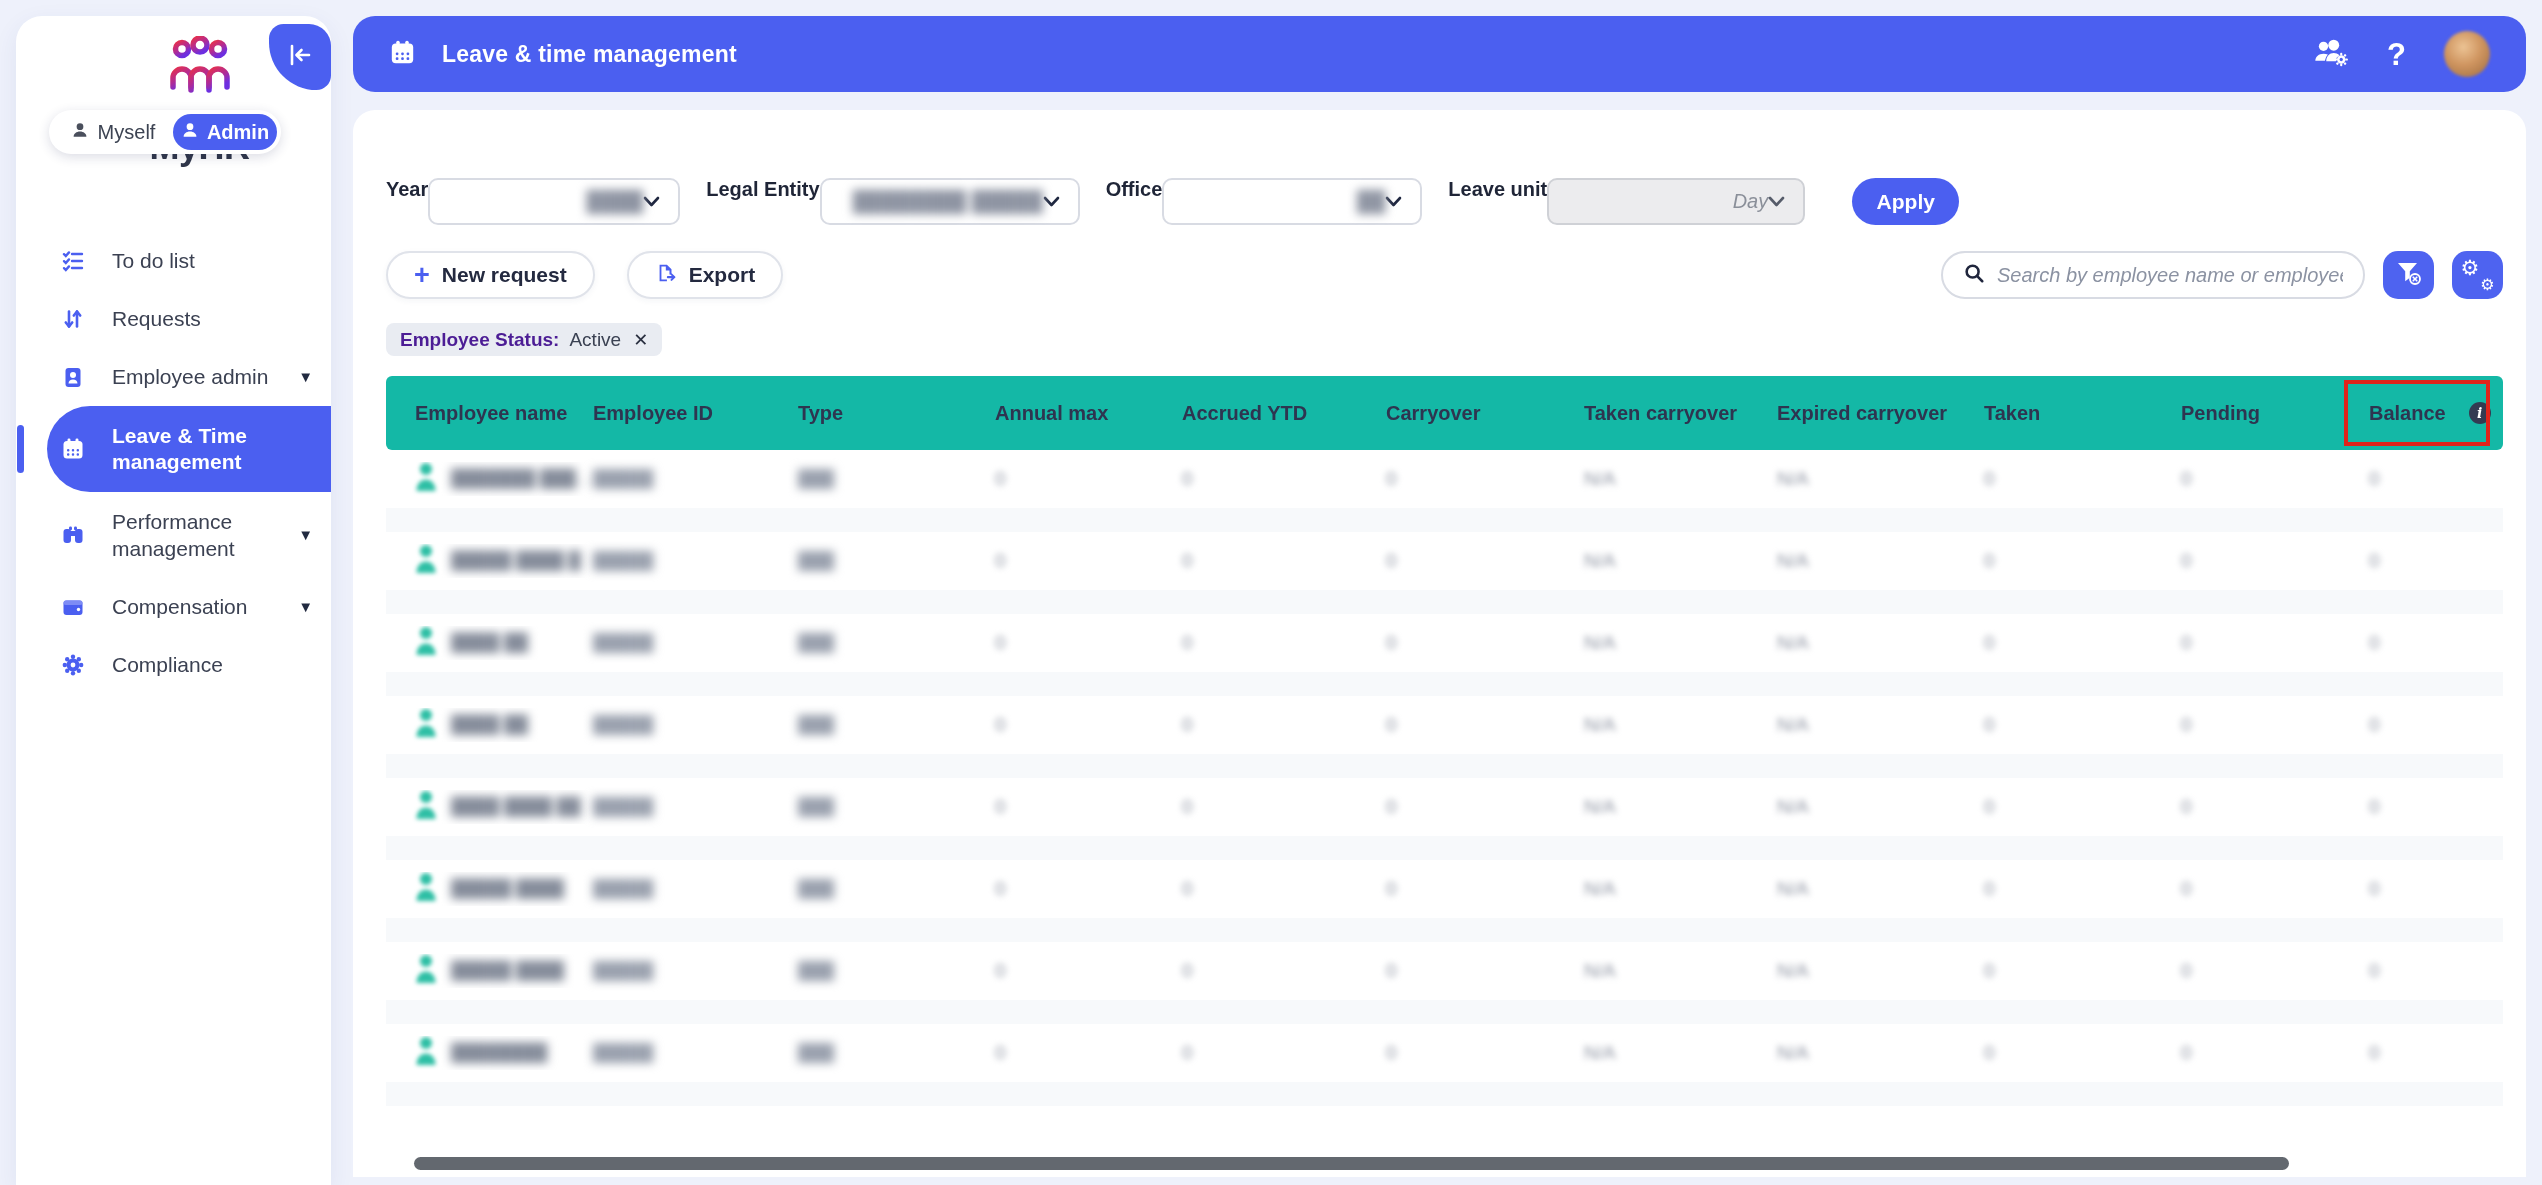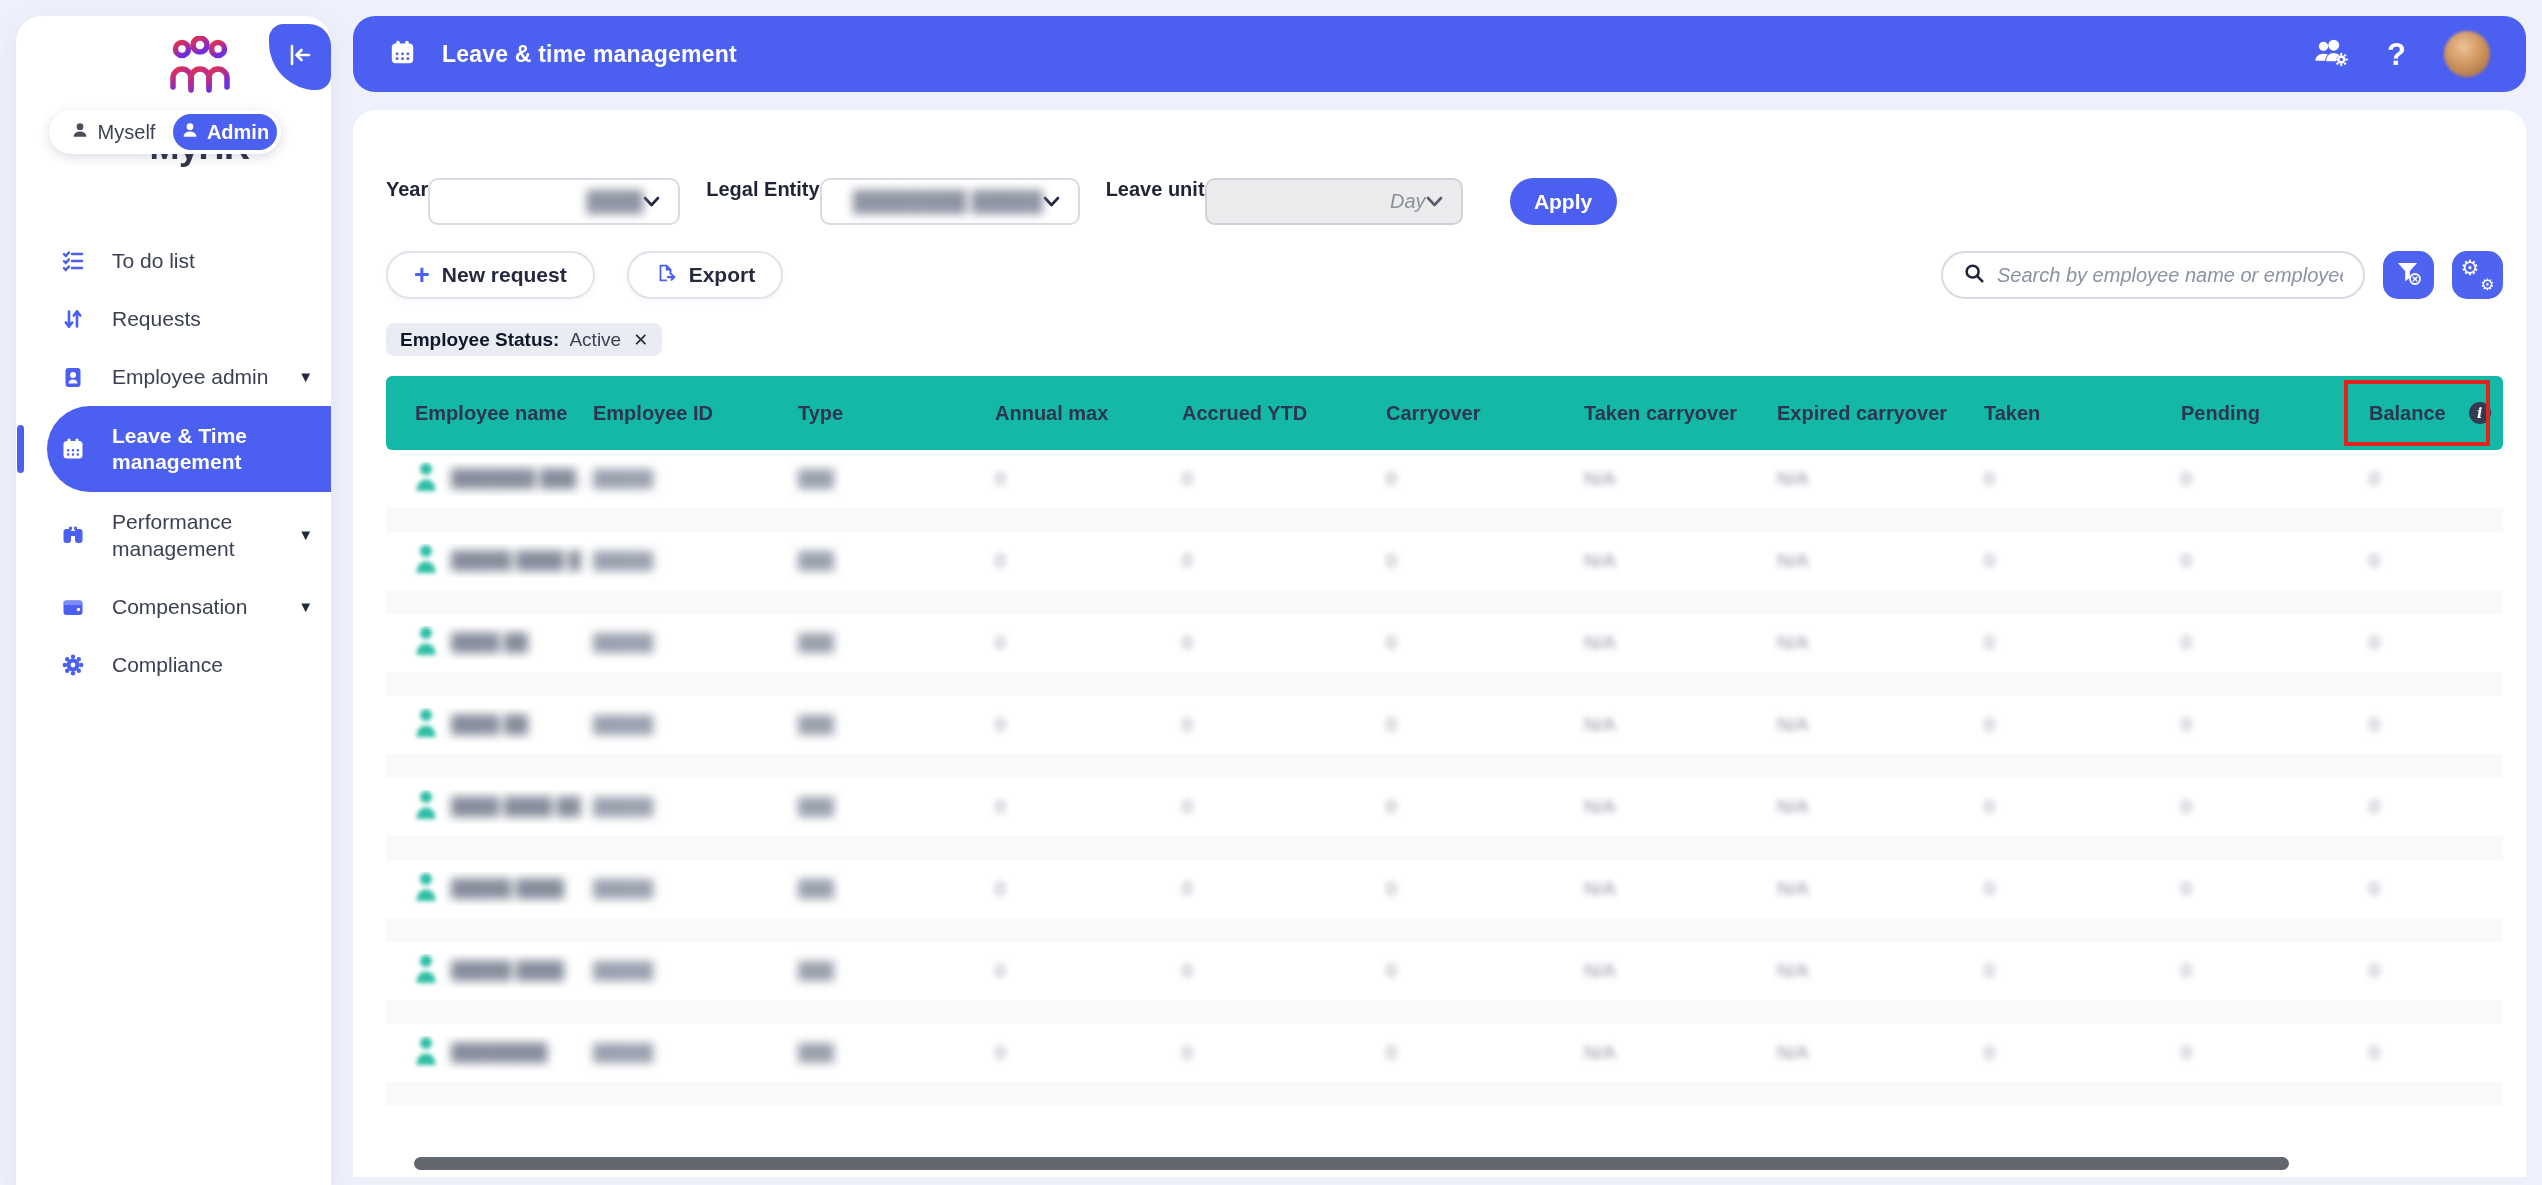--- a/index.html
+++ b/index.html
@@ -79,21 +79,21 @@
   .search-box input::placeholder { font-style:italic; color:#8b92a2; }
   .icon-btn { width:51px; height:48px; border:none; border-radius:15px; background:#4e63f0;
     display:flex; align-items:center; justify-content:center; cursor:pointer; margin-left:18px; }
   .gears { position:relative; width:34px; height:30px; color:#fff; }
   .gears .g1 { position:absolute; left:0; top:-4px; font-size:21px; }
   .gears .g2 { position:absolute; right:0; bottom:-4px; font-size:16px; }
 
   .chip-row { margin-top:24px; }
   .chip { display:inline-flex; align-items:center; gap:10px; height:33px; background:#e9ecf2;
     border-radius:8px; padding:0 14px; font-size:19px; cursor:default; }
-  .chip-label { font-weight:700; color:#0f172a; }
+  .chip-label { font-weight:700; color:#4c1d95; }
   .chip-value { color:#3a4152; }
   .chip-close { font-size:18px; color:#2a3040; cursor:pointer; margin-left:2px; }
 
   
   .tbl { width:2117px; margin-top:20px; }
   .tbl-grid { display:grid; grid-template-columns:207px 205px 197px 187px 204px 198px 193px 207px 197px 188px 134px; align-items:center; }
   .tbl-header { position:relative; height:74px; background:#14b8a6; border-radius:6px;
     font-size:20px; font-weight:600; color:#2e3550; }
   .tbl-header .cell:first-child { padding-left:29px; }
   .cell { text-align:left; white-space:nowrap; overflow:hidden; }
@@ -345,20 +345,29 @@
       <div class="filter-group">
         <span class="filter-label">Legal Entity</span>
         <div class="select w-le">
           <span class="masked">████████ █████</span>
           <span><svg width="17" height="11" viewBox="0 0 17 11" fill="none" stroke="#1f2740" stroke-width="2.6" stroke-linecap="round" stroke-linejoin="round">
                 <path d="M2 2l6.5 7L15 2"></path>
               </svg></span>
         </div>
       </div>
       <div class="filter-group">
+        <span class="filter-label">Office</span>
+        <div class="select w-office">
+          <span class="masked">██</span>
+          <span><svg width="17" height="11" viewBox="0 0 17 11" fill="none" stroke="#1f2740" stroke-width="2.6" stroke-linecap="round" stroke-linejoin="round">
+                <path d="M2 2l6.5 7L15 2"></path>
+              </svg></span>
+        </div>
+      </div>
+      <div class="filter-group">
         <span class="filter-label">Leave unit</span>
         <div class="select disabled w-unit">
           <span class="value-disabled">Day</span>
           <span><svg width="17" height="11" viewBox="0 0 17 11" fill="none" stroke="#565c6a" stroke-width="2.6" stroke-linecap="round" stroke-linejoin="round">
                 <path d="M2 2l6.5 7L15 2"></path>
               </svg></span>
         </div>
       </div>
       <button class="apply-btn">Apply</button>
     </div>

